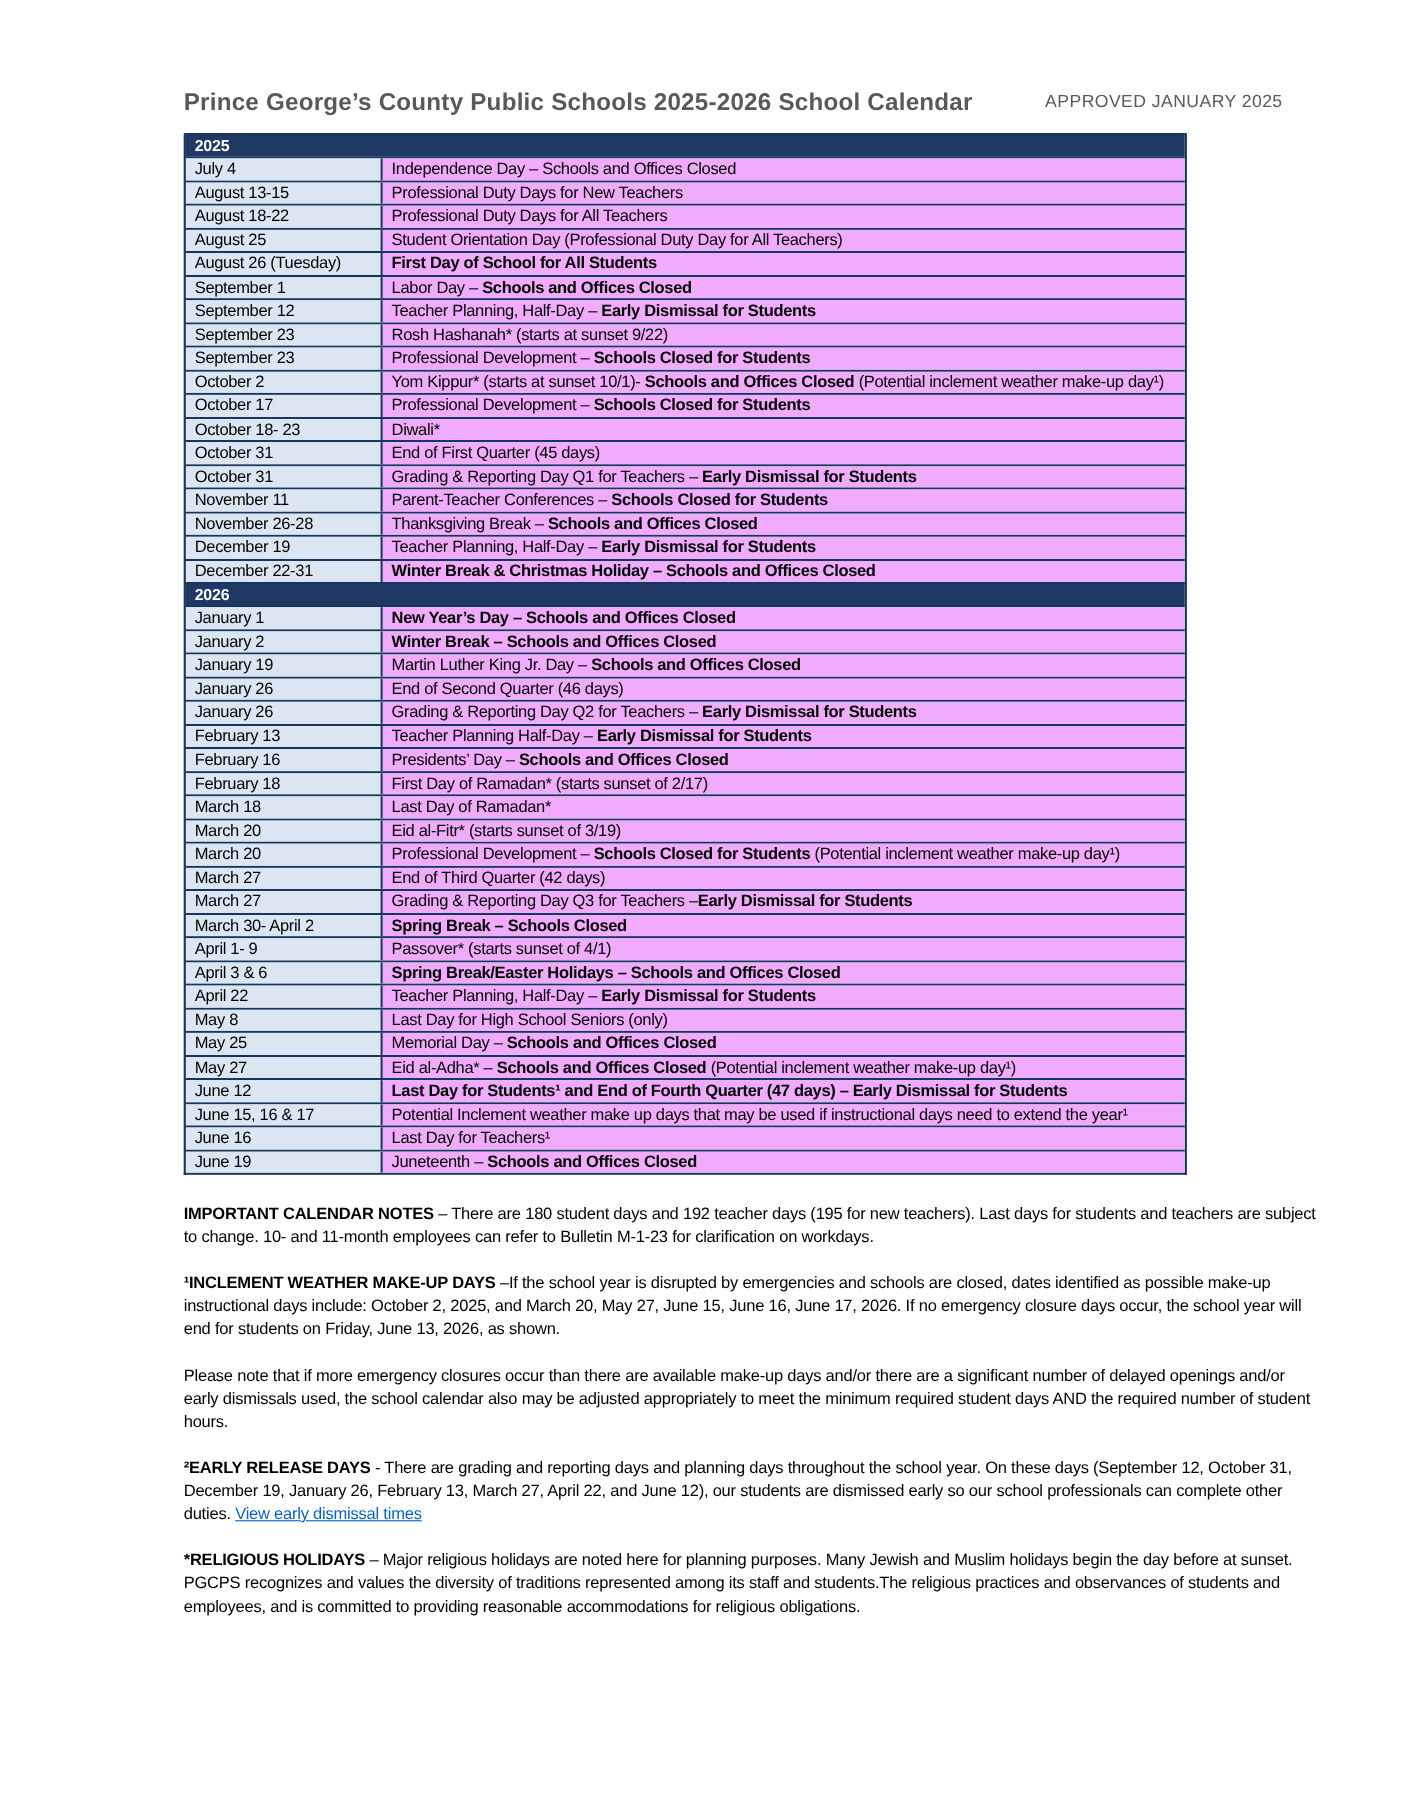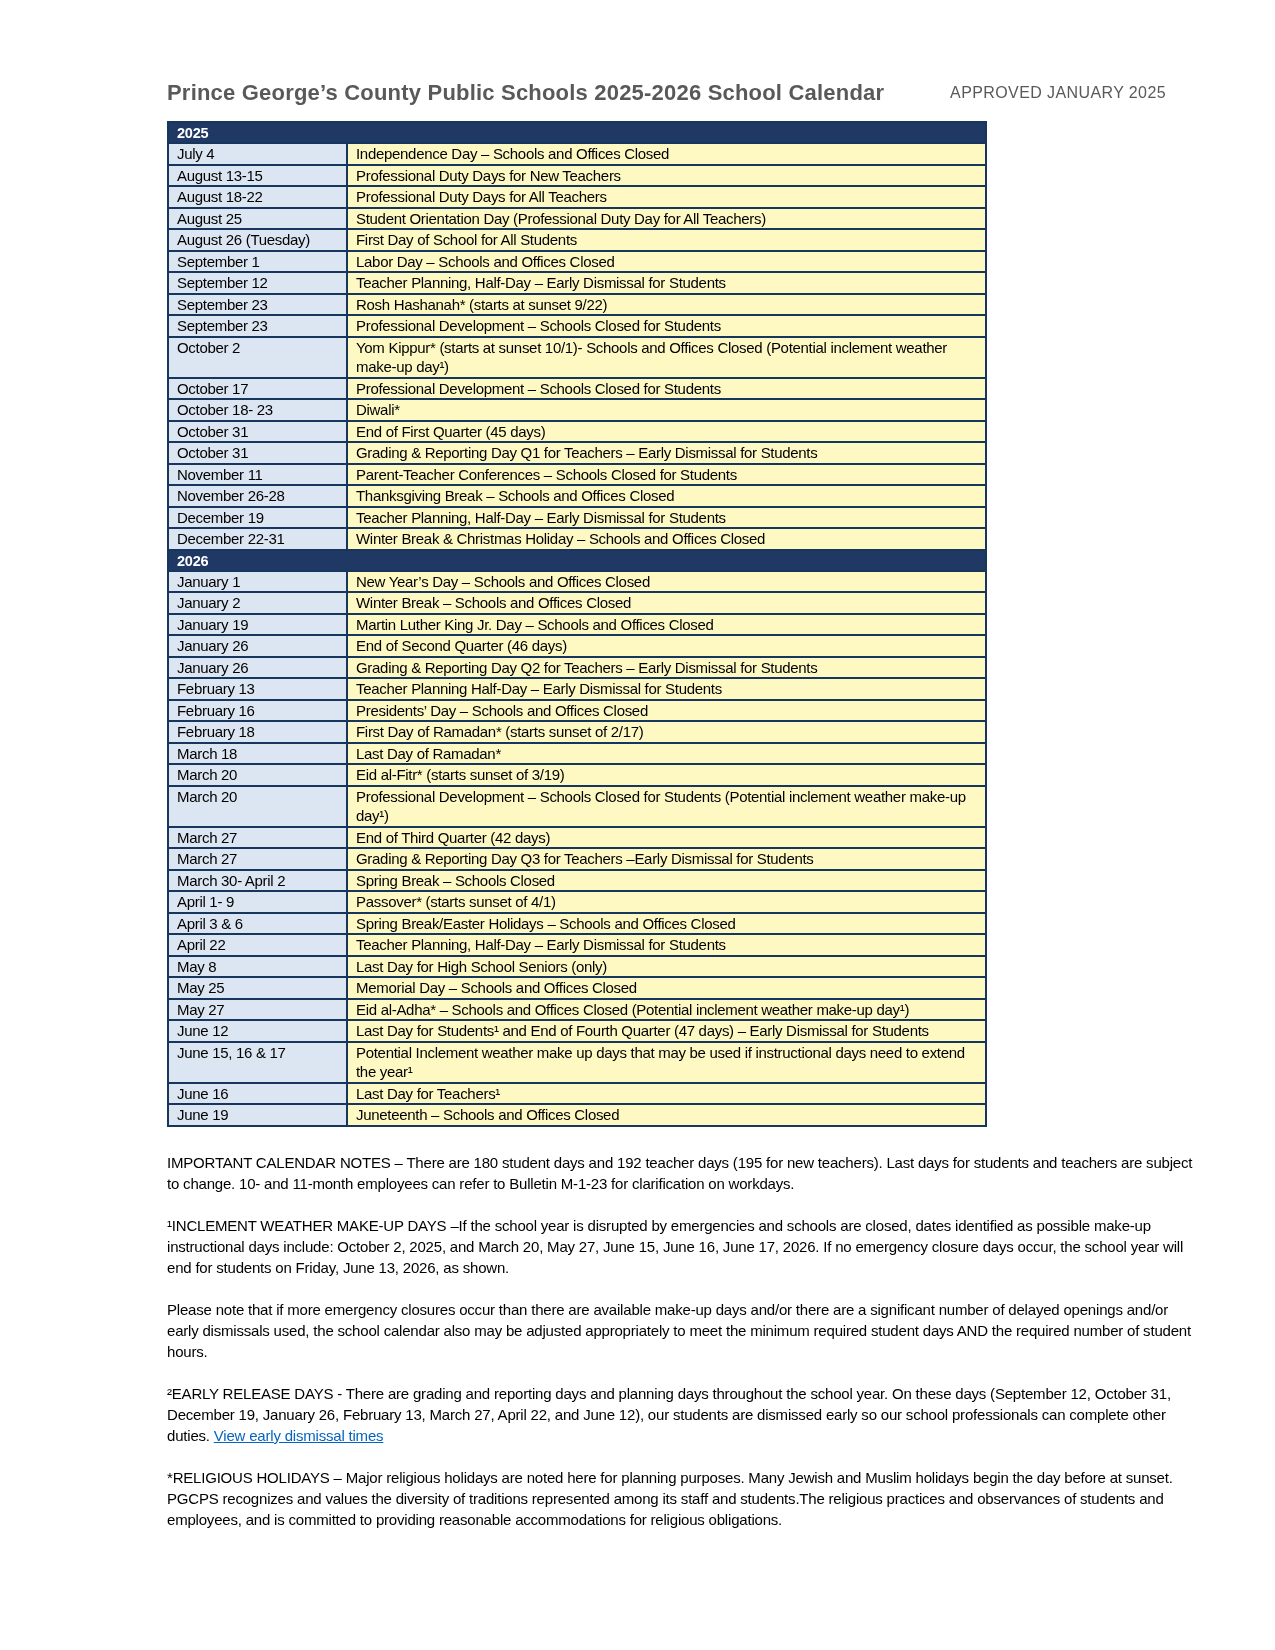--- a/index.html
+++ b/index.html
@@ -16,37 +16,37 @@
   }
   .page-title {
     font-size: 22px; font-weight: bold; color: #595959; margin: 0;
     letter-spacing: 0.2px;
   }
   .approved {
     font-size: 16px; color: #595959; letter-spacing: 0.4px; padding-bottom: 4px;
     white-space: nowrap;
   }
   .calendar-table {
-    width: 820px;
+    width: 912px;
     border-left: 2px solid #17365d; border-right: 2px solid #17365d;
     border-bottom: 2px solid #17365d;
   }
   .year-bar {
     background: #1f3864; color: #ffffff; font-weight: bold; font-size: 14.5px;
     height: 21px; line-height: 20px; padding-left: 8px;
     border-top: 2px solid #17365d; letter-spacing: -0.2px;
   }
   .cal-row { display: flex; border-top: 2px solid #17365d; }
   .cell { font-size: 15px; line-height: 19.5px; letter-spacing: -0.3px; }
   .date-cell {
     flex: 0 0 179px; width: 179px; background: #dce6f2;
     border-right: 2px solid #17365d; padding-left: 8px;
   }
-  .event-cell { flex: 1; background: #fef9c3; padding-left: 8px; padding-right: 6px; }
-  .b { font-weight: normal; }
+  .event-cell { flex: 1; background: #f0abfc; padding-left: 8px; padding-right: 6px; }
+  .b { font-weight: bold; }
   .notes { width: 1033px; margin-top: 25px; }
   .note { margin: 0 0 21px 0; font-size: 15px; line-height: 21px; letter-spacing: -0.2px; }
   .link { color: #0563c1; text-decoration: underline; cursor: pointer; margin-top: 40px; }
 </style>
 </head>
 <body>
 
 <div class="page">
   <div class="content">
     <div class="header-row">

